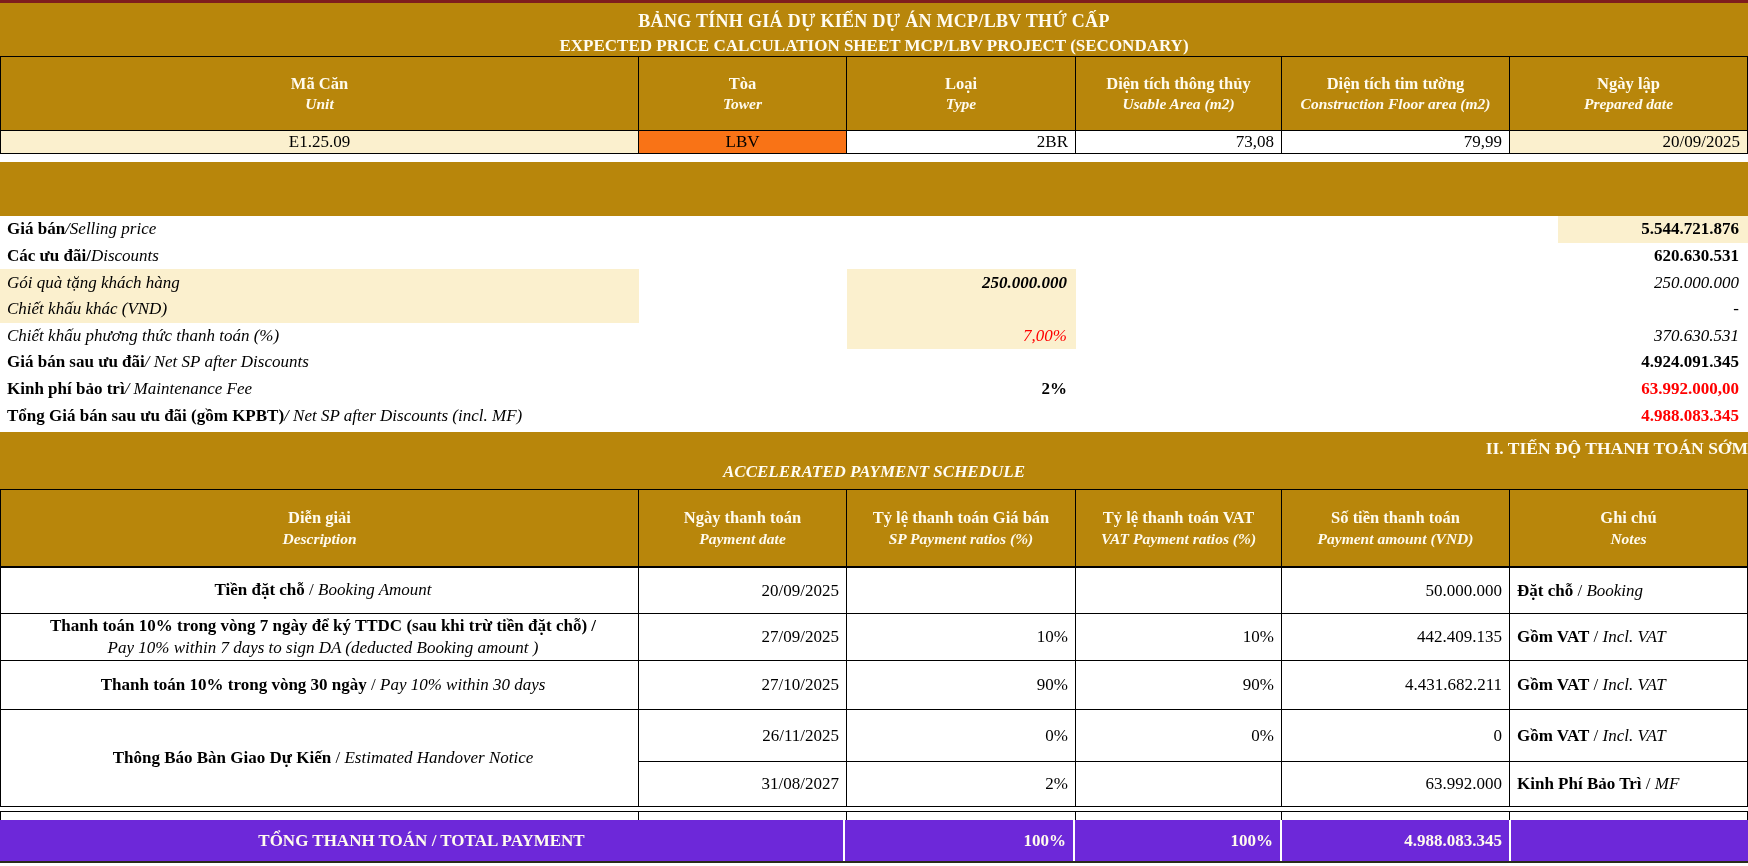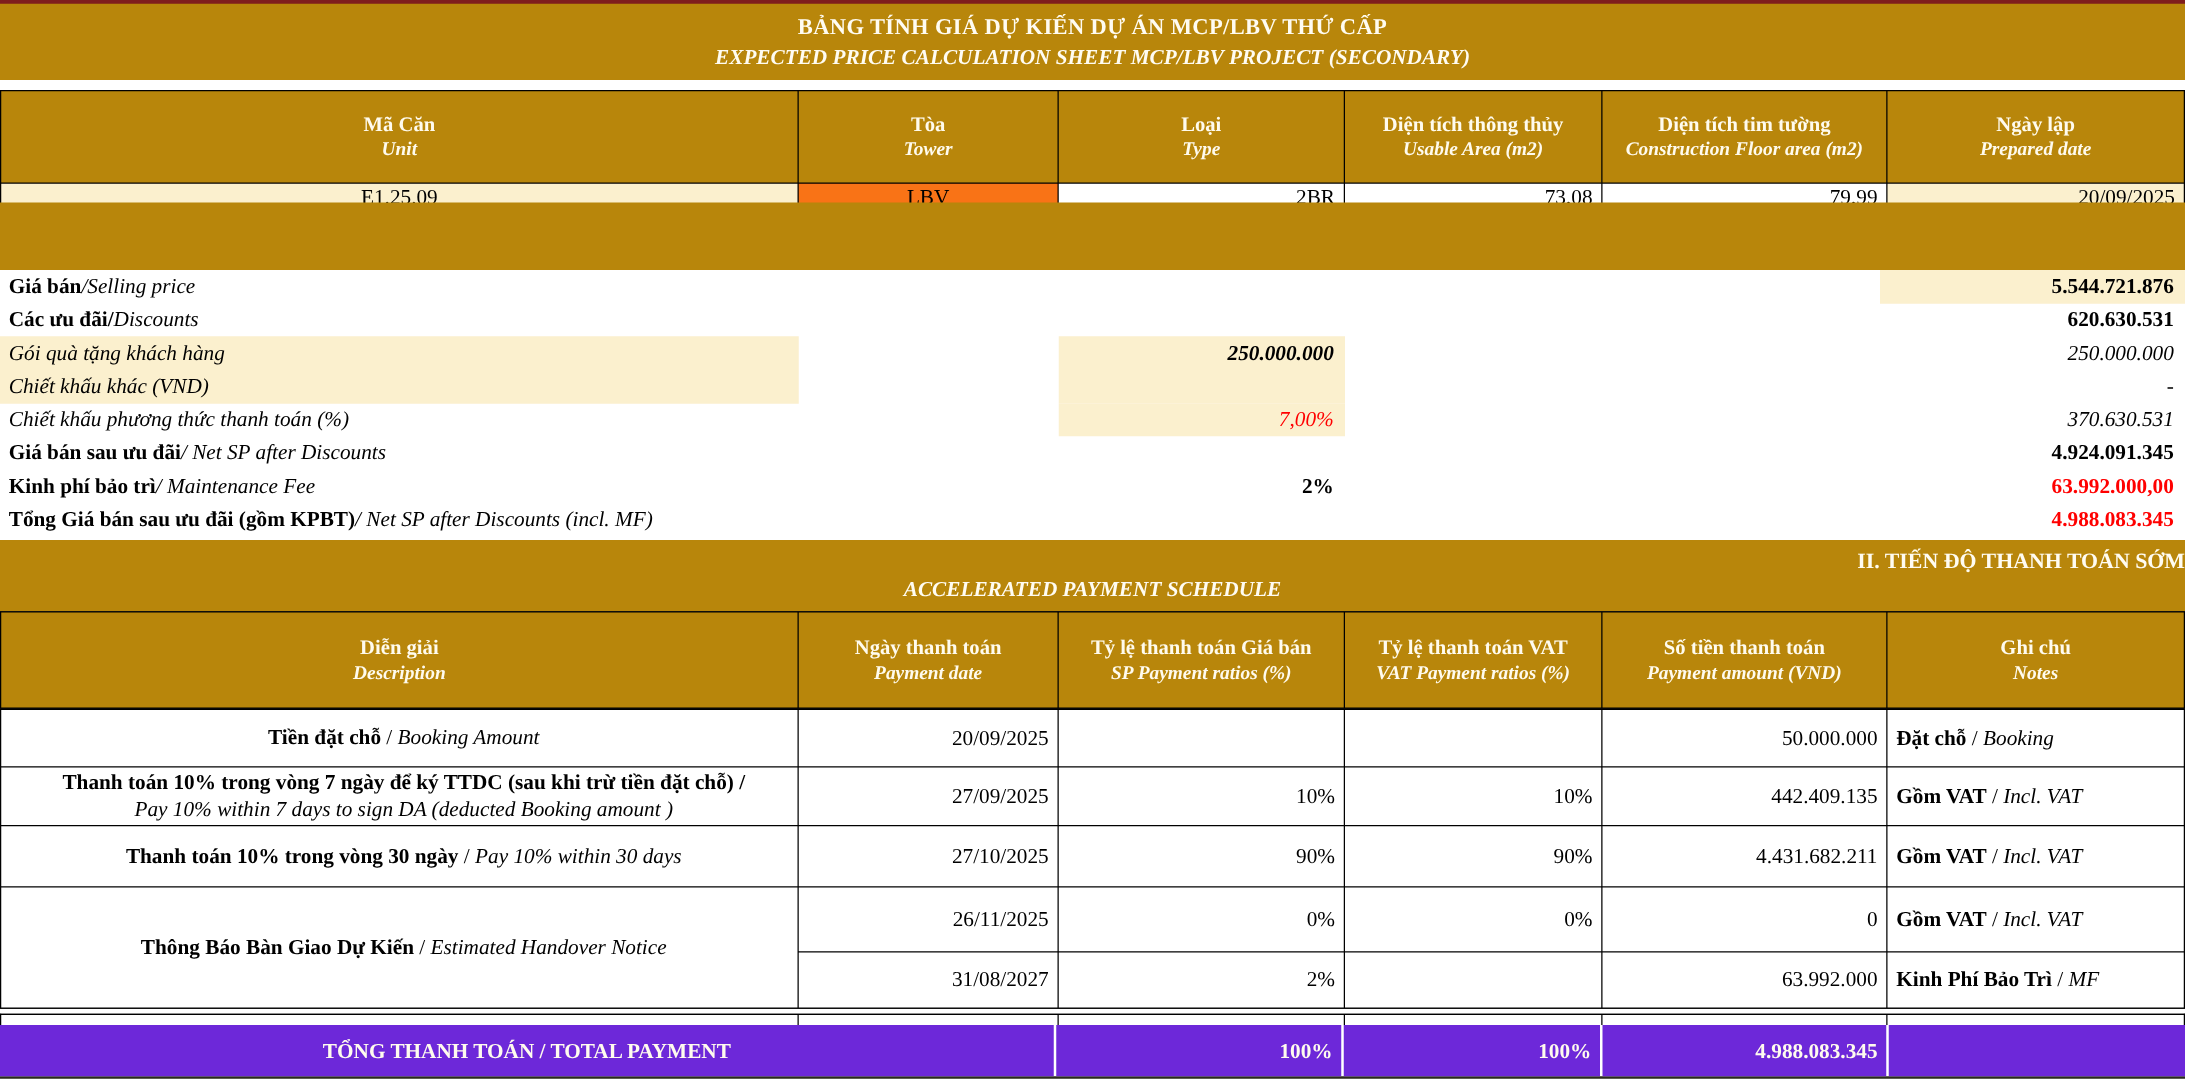--- a/index.html
+++ b/index.html
@@ -2,46 +2,46 @@
 <html><head>
 <meta charset="utf-8">
 <style>
   html,body{margin:0;padding:0;background:#fff;}
   .sheet{position:relative;width:1748px;height:866px;background:#fff;overflow:hidden;
          font-family:"Liberation Serif","DejaVu Serif",serif;color:#000;}
   
   .title-band{position:absolute;left:0;top:0;width:1748px;height:64px;background:#B8860B;
               border-top:3px solid #7f1d1d;box-sizing:border-box;text-align:center;color:#FFFCF2;}
   .title-vi{font-weight:bold;font-size:18px;padding-top:8px;letter-spacing:.3px;}
-  .title-en{font-weight:bold;font-style:italic;font-size:17px;padding-top:4px;}
+  .title-en{font-weight:bold;font-size:17px;padding-top:4px;}
   
   .grid{position:absolute;left:0;display:grid;background:#000;border:1px solid #000;gap:1px;box-sizing:border-box;}
   .cols6{grid-template-columns:637px 207px 228px 205px 227px 237px;width:1748px;}
   .cell{background:#fff;display:flex;align-items:center;box-sizing:border-box;font-size:17px;}
   .gold{background:#B8860B;color:#FFFBEE;}
   .cream{background:#FBF0CE;}
   .orange{background:#f97316;}
   .hd{flex-direction:column;justify-content:center;text-align:center;padding:2px 4px;line-height:1.25;}
   .h-vi{font-weight:bold;font-size:16.5px;}
   .h-en{font-weight:bold;font-style:italic;font-size:15.5px;}
   .c-center{justify-content:center;}
   .c-right{justify-content:flex-end;padding-right:7px;}
   .c-left{padding-left:7px;}
   
-  .unit-grid{top:72px;grid-template-rows:73px 22px;}
+  .unit-grid{top:56px;grid-template-rows:73px 22px;}
   
   .gold-spacer{position:absolute;left:0;top:162px;width:1748px;height:54px;background:#B8860B;}
   
   .price-section{position:absolute;left:0;top:216px;width:1748px;height:213px;display:flex;flex-direction:column;}
   .p-row{position:relative;flex:1;}
   .p-label{position:absolute;left:0;top:0;bottom:0;width:639px;display:flex;align-items:center;
            padding-left:7px;box-sizing:border-box;font-size:17px;white-space:nowrap;}
   .p-mid{position:absolute;left:847px;top:0;bottom:0;width:229px;display:flex;align-items:center;
          justify-content:flex-end;padding-right:9px;box-sizing:border-box;font-size:17px;}
-  .p-right{position:absolute;right:0;top:0;bottom:0;width:244px;display:flex;align-items:center;
+  .p-right{position:absolute;right:0;top:0;bottom:0;width:190px;display:flex;align-items:center;
            justify-content:flex-end;padding-right:9px;box-sizing:border-box;font-size:17px;}
   .bold{font-weight:bold;}
   .ital{font-style:italic;}
   .bold-ital{font-weight:bold;font-style:italic;}
   .red{color:#FF0000;}
   
   .section2-band{position:absolute;left:0;top:432px;width:1748px;height:57px;background:#B8860B;
                  text-align:center;color:#FFFCF2;}
   .s2-vi{font-weight:bold;font-size:17.5px;padding-top:6px;text-align:right;}
   .s2-en{font-weight:bold;font-style:italic;font-size:17px;padding-top:3px;}

